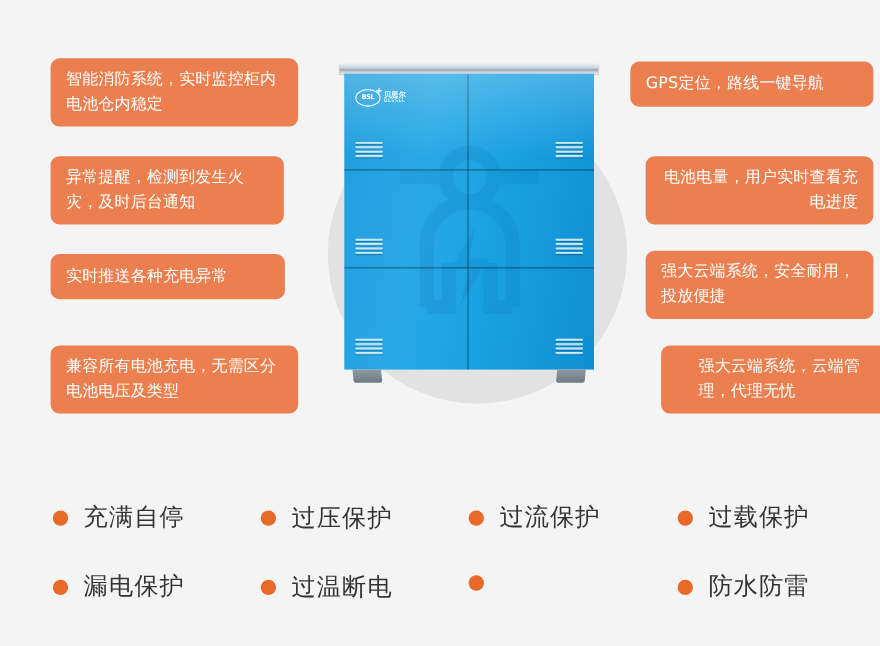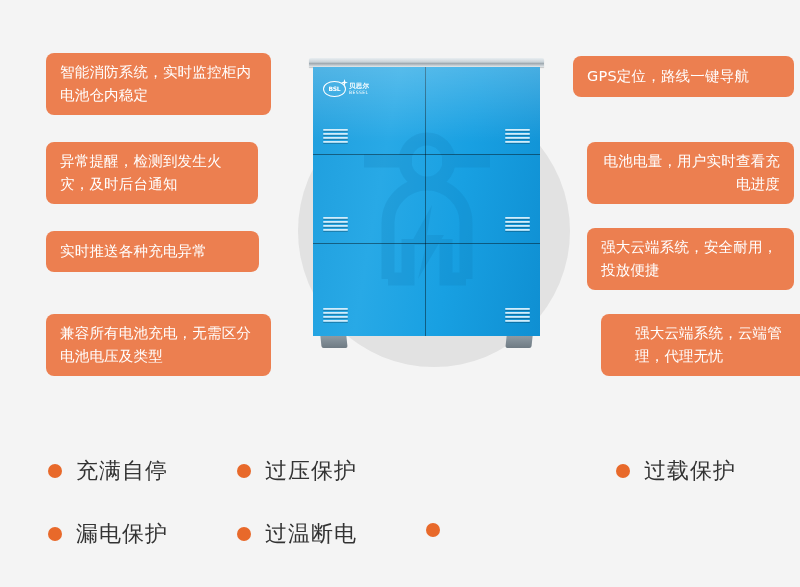--- a/index.html
+++ b/index.html
@@ -377,35 +377,43 @@
     <div class="feature fcol0 frow0">
       <span class="dot"></span>
       <span class="feature-label">充满自停</span>
     </div>
 
     <div class="feature fcol1 frow0">
       <span class="dot"></span>
       <span class="feature-label">过压保护</span>
     </div>
 
+    <div class="feature fcol2 frow0">
+      <span class="dot"></span>
+      <span class="feature-label">过流保护</span>
+    </div>
 
     <div class="feature fcol3 frow0">
       <span class="dot"></span>
       <span class="feature-label">过载保护</span>
     </div>
 
     <div class="feature fcol0 frow1">
       <span class="dot"></span>
       <span class="feature-label">漏电保护</span>
     </div>
 
     <div class="feature fcol1 frow1">
       <span class="dot"></span>
       <span class="feature-label">过温断电</span>
     </div>
 
     <div class="feature fcol2 frow1">
       <span class="dot"></span>
     </div>
 
+    <div class="feature fcol3 frow1">
+      <span class="dot"></span>
+      <span class="feature-label">防水防雷</span>
+    </div>
 
   </div>
 </div>
 
 </body></html>

